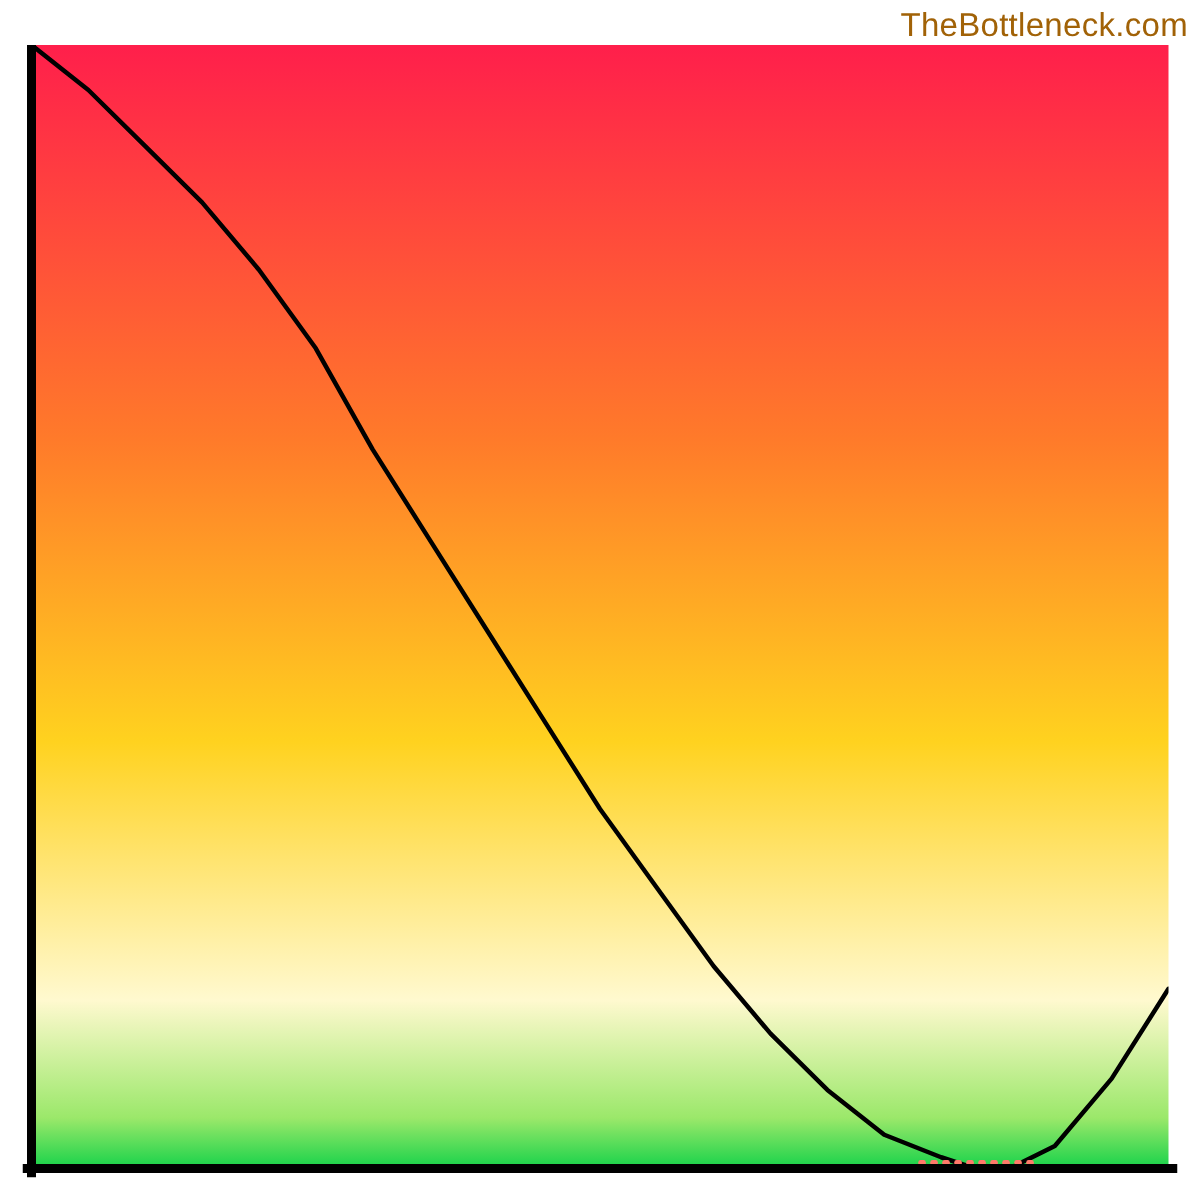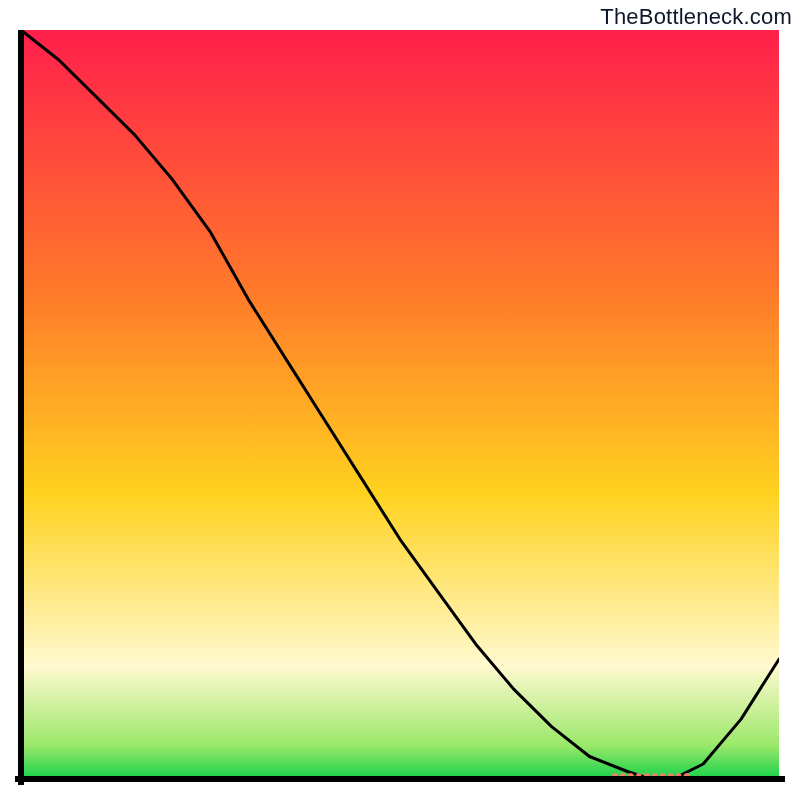--- a/index.html
+++ b/index.html
@@ -13,21 +13,21 @@
   }
   .stage {
     position: relative;
     width: 800px;
     height: 800px;
   }
   .watermark {
     position: absolute;
     top: 4px;
     right: 8px;
-    color: #0f172a;
+    color: #a16207;
     font-size: 22px;
     letter-spacing: 0.2px;
     font-weight: 400;
     user-select: none;
   }
   .plot-wrap {
     position: absolute;
     left: 15px;
     top: 30px;
     width: 770px;

